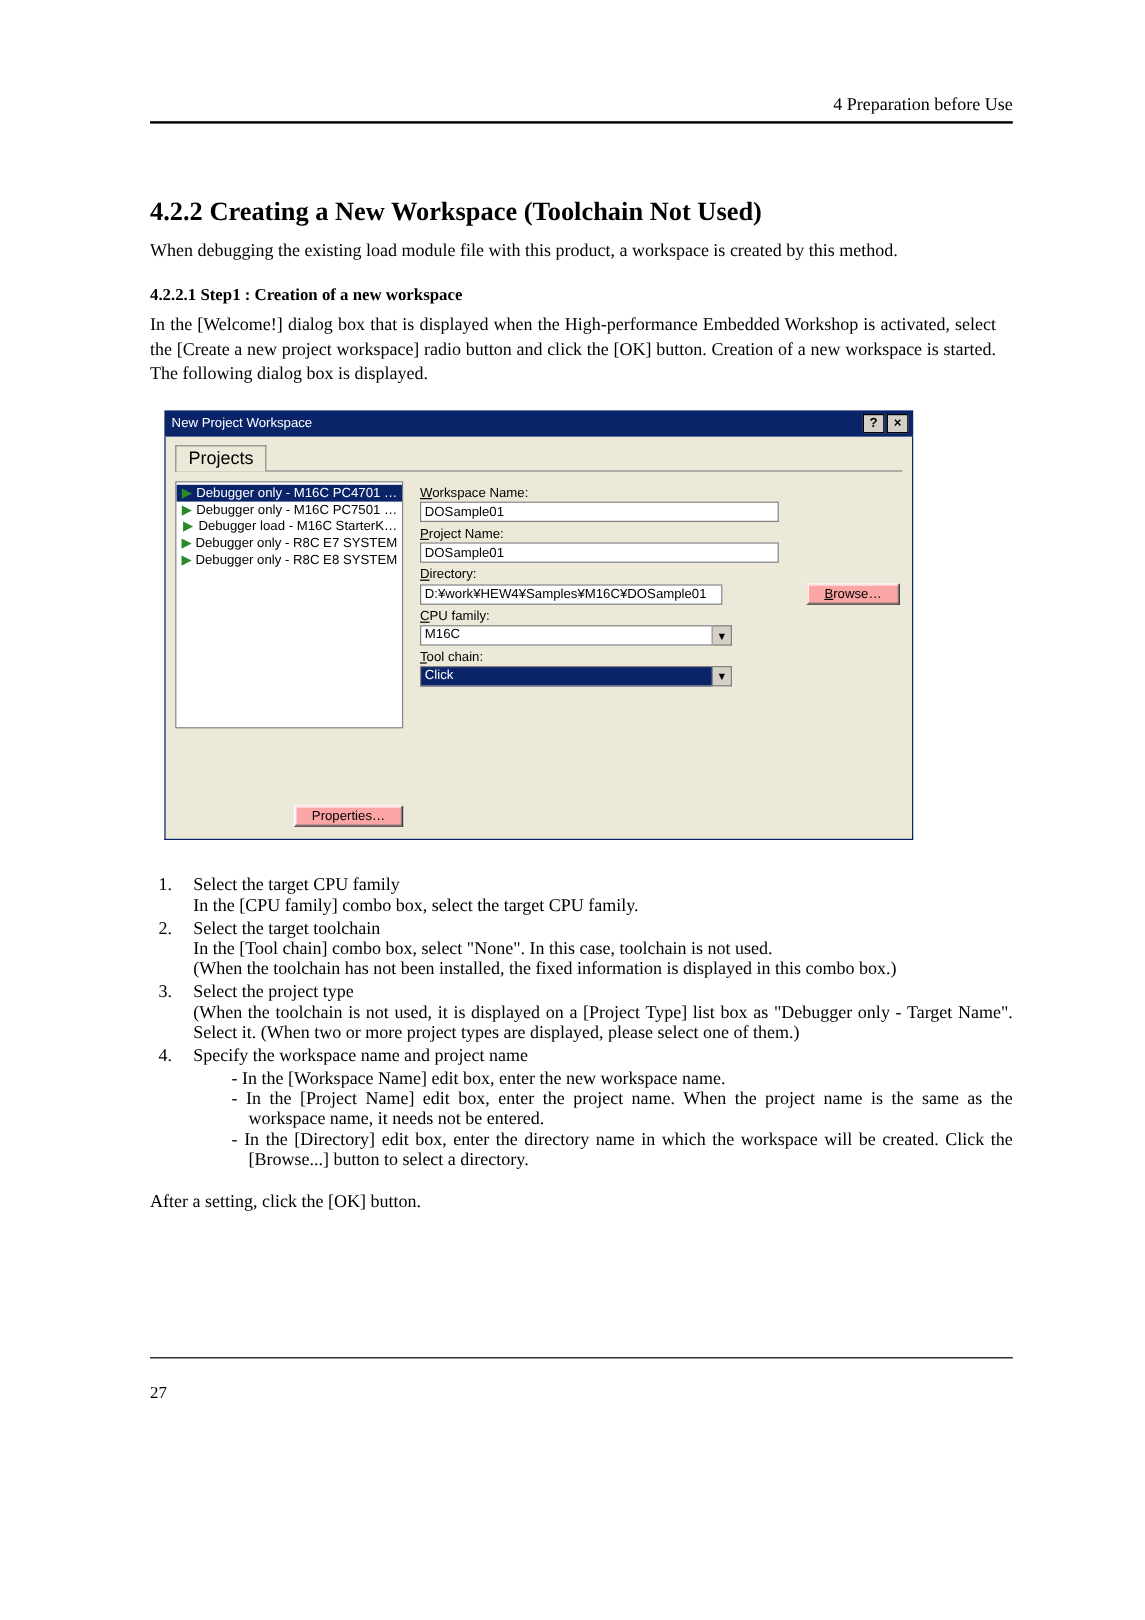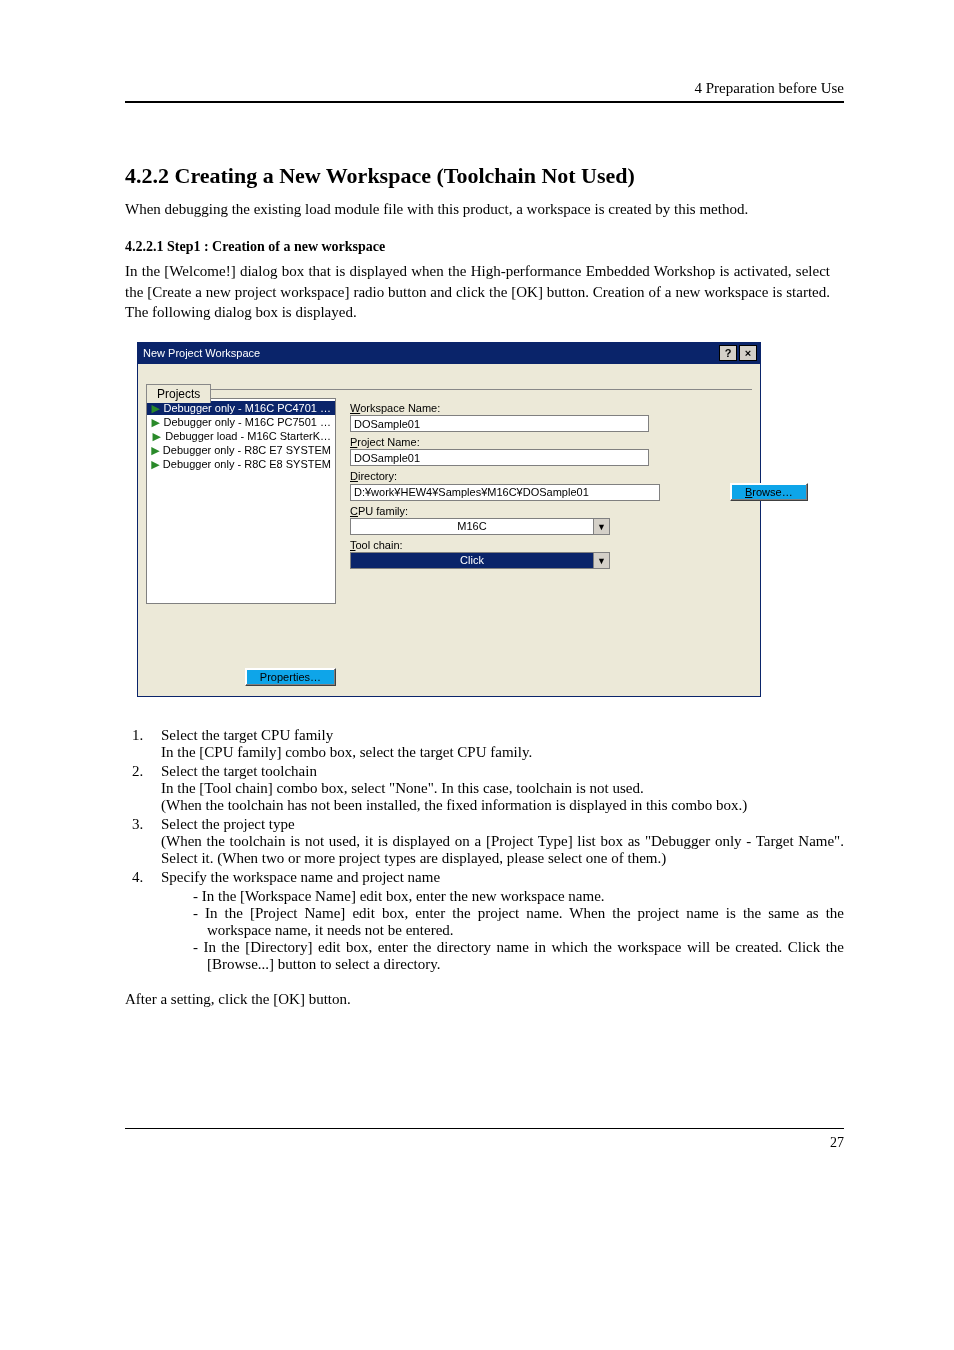--- a/index.html
+++ b/index.html
@@ -77,23 +77,23 @@
     border-right: 1px solid #0a246a;
     border-bottom: 1px solid #0a246a;
     padding: 6px 8px 10px 8px;
   }
   .tab {
     display:inline-block;
     background:#ece9d8;
     border:1px solid #888;
     border-bottom:none;
     padding:2px 10px;
-    font-size:12px;
+    font-size:15px;
     position:relative;
-    top:14px;
+    top:1px;
   }
   .tabline {
     border-bottom:1px solid #888;
     margin-bottom:8px;
   }
   .dlg-grid {
     display:flex;
     gap:14px;
   }
   .left-col {
@@ -139,41 +139,40 @@
     font-family:Tahoma,Arial,sans-serif;
     font-size:11px;
     border:1px solid #808080;
     background:#fff;
     padding:1px 3px;
     box-sizing:border-box;
   }
   .combofield {
     display:flex;
     width:260px;
-    text-align:center;
   }
   .combofield .txt {
     flex:1;
     height:17px;
     border:1px solid #808080;
     background:#fff;
     padding:1px 3px;
     box-sizing:border-box;
     font-size:11px;
   }
   .combofield .arrow-btn {
     width:16px;height:17px;background:#d4d0c8;border:1px solid #808080;border-left:none;
     display:flex;align-items:center;justify-content:center;font-size:9px;box-sizing:border-box;
   }
   .combofield.selected .txt {background:#0a246a;color:#fff;}
   .dir-row {display:flex;gap:10px;align-items:center;}
   .winbtn {
     font-family:Tahoma,Arial,sans-serif;
     font-size:11px;
-    background:#0ea5e9;
+    background:#fca5a5;
     border:1px solid #404040;
     border-top-color:#fff;
     border-left-color:#fff;
     padding:2px 14px;
     min-width:56px;
     box-shadow: inset -1px -1px #808080, inset 1px 1px #fff;
   }
   .dlg-footer {
     display:flex;
     justify-content:flex-end;
@@ -205,22 +204,22 @@
   ul.dashlist li::before {
     content:"- ";
   }
   .after-para {
     font-size:15px;
     margin-top:18px;
   }
   .footer {
     margin-top:120px;
     border-top:1px solid #000;
-    text-align:right;
-    padding-top:6px;
+    text-align:left;
+    padding-top:22px;
     font-size:14px;
   }
 </style>
 </head>
 <body>
 
 <div class="page">
   <div class="header-line">4 Preparation before Use</div>
 
   <h2 class="section-title">4.2.2 Creating a New Workspace (Toolchain Not Used)</h2>
@@ -277,21 +276,21 @@
         </div>
         <div class="right-col">
           <div class="field-label"><span class="underline-key">W</span><span>orkspace Name:</span></div>
           <input class="txtfield" value="DOSample01" style="">
 
           <div class="field-label"><span class="underline-key">P</span><span>roject Name:</span></div>
           <input class="txtfield" value="DOSample01" style="">
 
           <div class="field-label"><span class="underline-key">D</span><span>irectory:</span></div>
           <div class="dir-row">
-            <input class="txtfield" style="width: 310px;" value="D:¥work¥HEW4¥Samples¥M16C¥DOSample01">
+            <input class="txtfield" style="width: 252px;" value="D:¥work¥HEW4¥Samples¥M16C¥DOSample01">
             <button class="winbtn" style="margin-left:60px"><span class="underline-key">B</span><span>rowse…</span></button>
           </div>
 
           <div class="field-label"><span class="underline-key">C</span><span>PU family:</span></div>
           <div class="combofield">
             <div class="txt">M16C</div>
             <div class="arrow-btn">▼</div>
           </div>
 
           <div class="field-label"><span class="underline-key">T</span><span>ool chain:</span></div>

